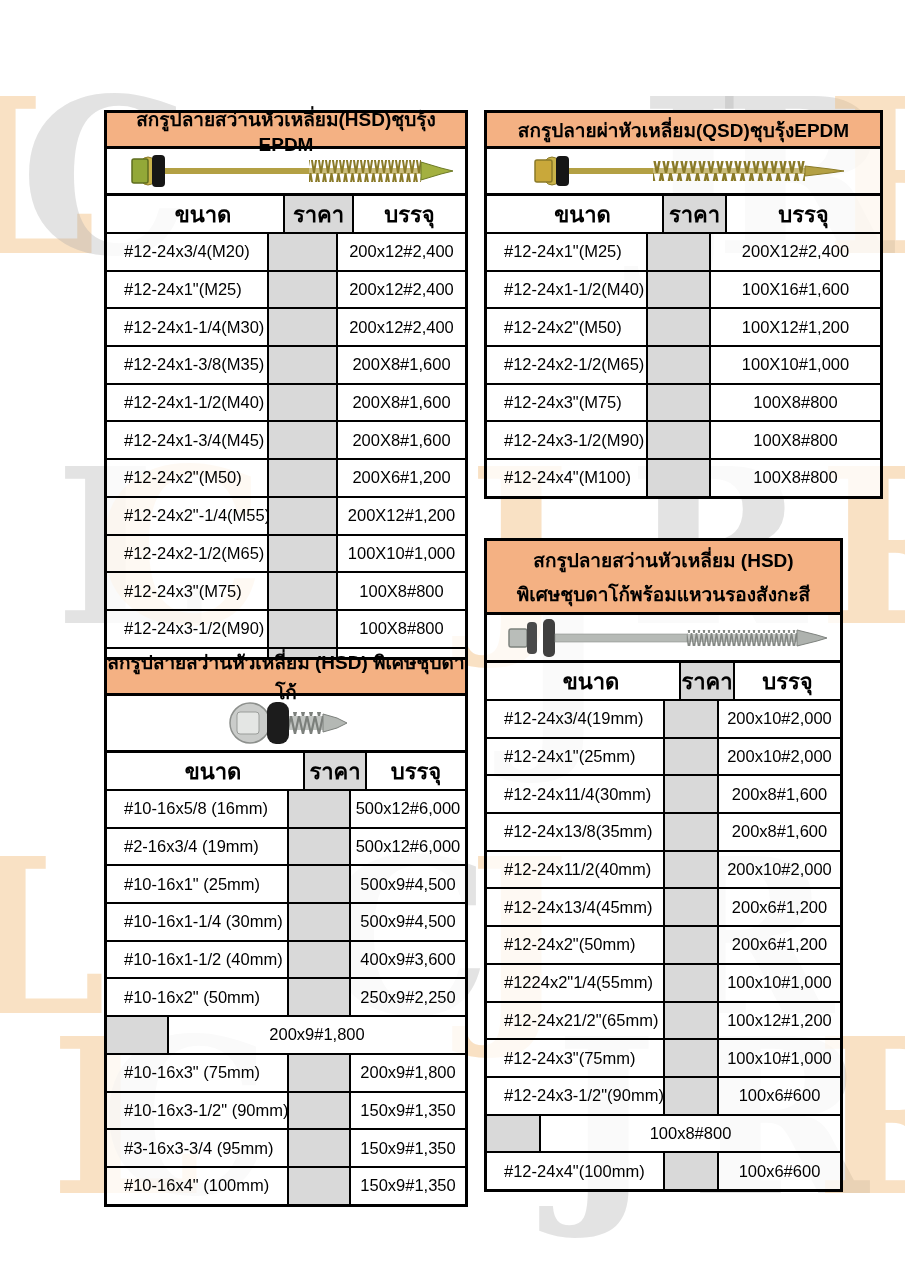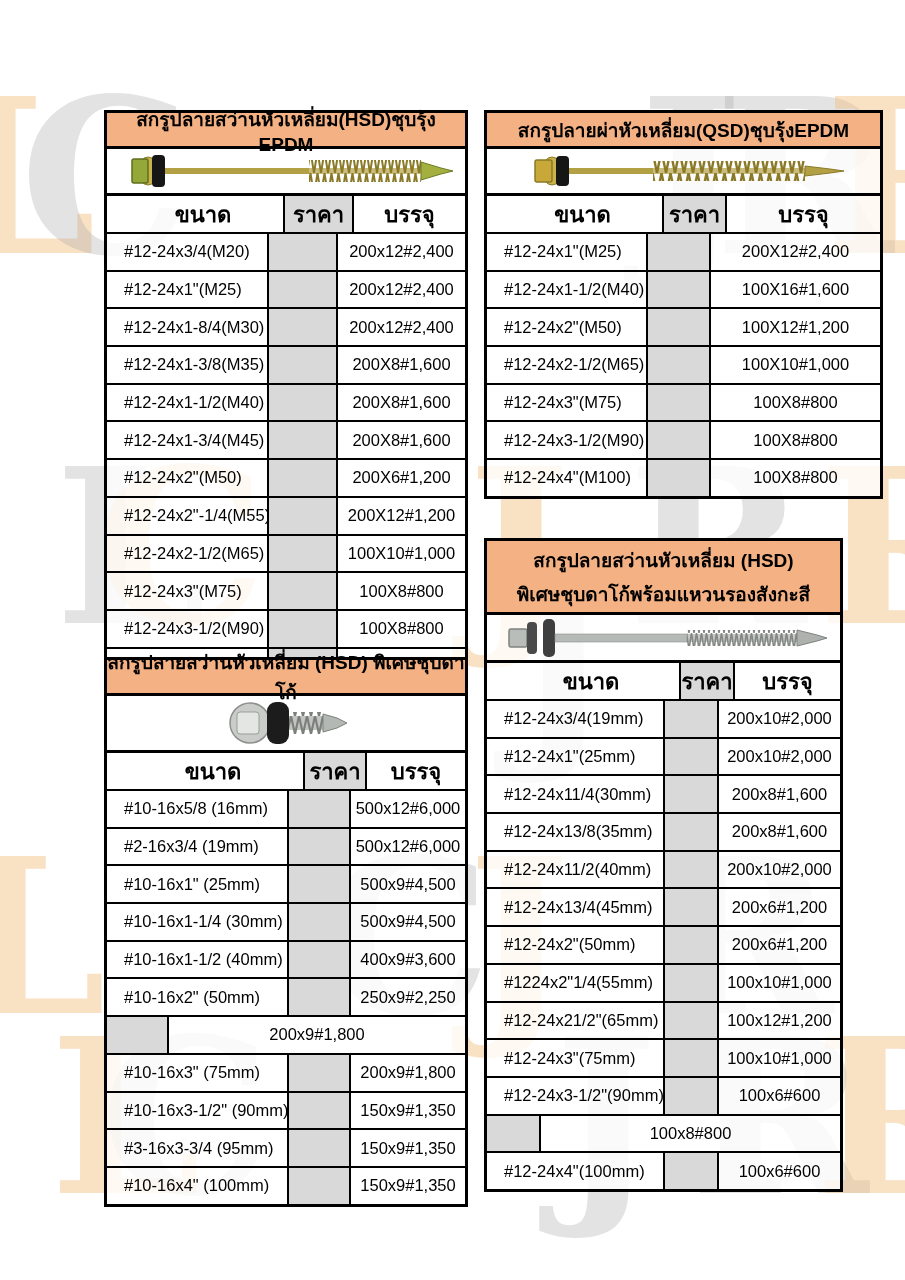--- a/index.html
+++ b/index.html
@@ -116,21 +116,21 @@
         <div class="cell c0">#12-24x3/4(M20)</div>
         <div class="cell c1"></div>
         <div class="cell c2">200x12#2,400</div>
       </div>
       <div class="row">
         <div class="cell c0">#12-24x1"(M25)</div>
         <div class="cell c1"></div>
         <div class="cell c2">200x12#2,400</div>
       </div>
       <div class="row">
-        <div class="cell c0">#12-24x1-8/4(M30)</div>
+        <div class="cell c0">#12-24x1-1/4(M30)</div>
         <div class="cell c1"></div>
         <div class="cell c2">200x12#2,400</div>
       </div>
       <div class="row">
         <div class="cell c0">#12-24x1-3/8(M35)</div>
         <div class="cell c1"></div>
         <div class="cell c2">200X8#1,600</div>
       </div>
       <div class="row">
         <div class="cell c0">#12-24x1-1/2(M40)</div>

